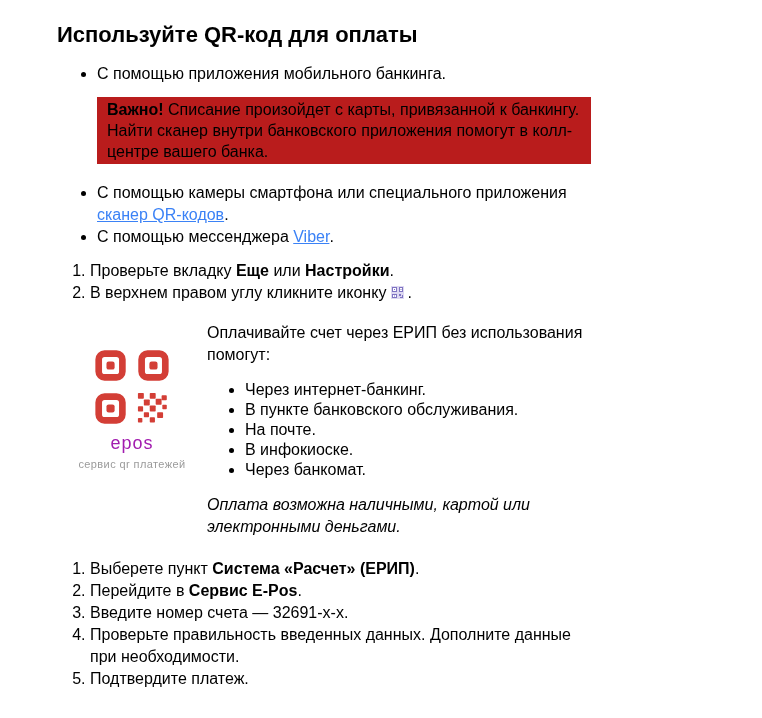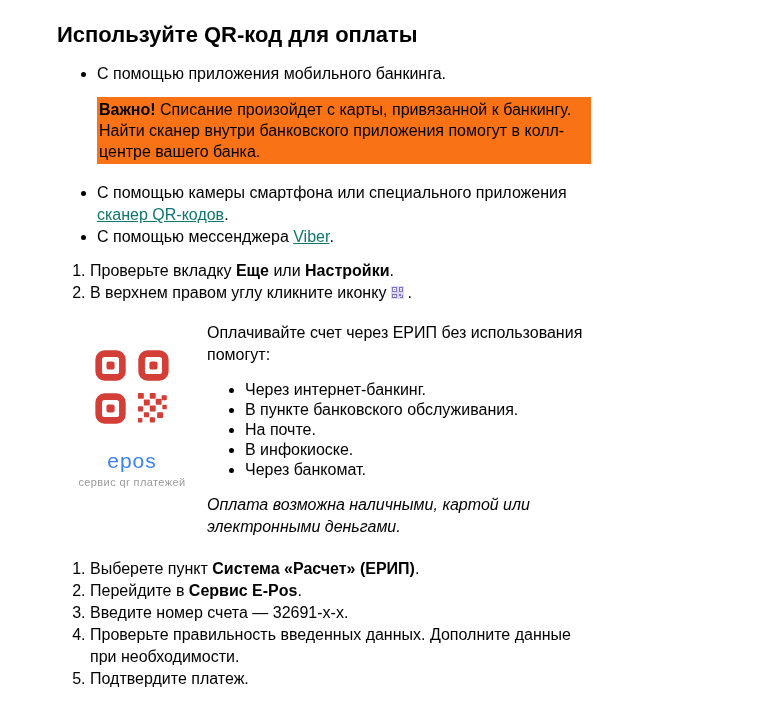--- a/index.html
+++ b/index.html
@@ -25,57 +25,57 @@
   p.intro { margin: 22px 0 0 0; }
 
   ul.bullets {
     margin: 15px 0 0 0;
     padding: 0 0 0 40px;
     list-style: disc outside;
   }
   ul.bullets li { margin: 0; }
 
   .important-box {
-    background: #f97316;
+    background: #b91c1c;
     margin: 12px 0 18px 0;
-    padding: 2px 8px 2px 2px;
+    padding: 2px 8px 2px 10px;
     line-height: 21px;
   }
   .important-box b { font-weight: bold; }
 
   ol.steps {
     margin: 12px 0 0 0;
     padding: 0 0 0 33px;
     list-style: decimal outside;
   }
   ol.steps li { margin: 0; }
 
-  a.link { color: #0f766e; cursor: pointer; }
+  a.link { color: #3b82f6; cursor: pointer; }
 
   .qr-inline-icon {
     display: inline-block;
     width: 13px; height: 13px;
     margin: 0 3px 0 5px;
     vertical-align: -1px;
   }
 
   
   .erip-row { display: flex; align-items: flex-start; }
   .erip-figure {
     flex: none;
     width: 150px;
     margin: 46px 0 0 0;
     text-align: center;
   }
   .erip-figure svg.epos-qr { display: block; margin: 0 auto; }
   .epos-name {
-    margin-top: 26px;
-    font-size: 21px;
+    margin-top: 8px;
+    font-size: 18px;
     line-height: 22px;
-    color: #3b82f6;
+    color: #a21caf;
     letter-spacing: 1px;
   }
   .epos-caption {
     margin-top: 3px;
     font-size: 11px;
     line-height: 14px;
     color: #9b9b9b;
     letter-spacing: 0.4px;
   }
   .erip-col { flex: 1; min-width: 0; }

